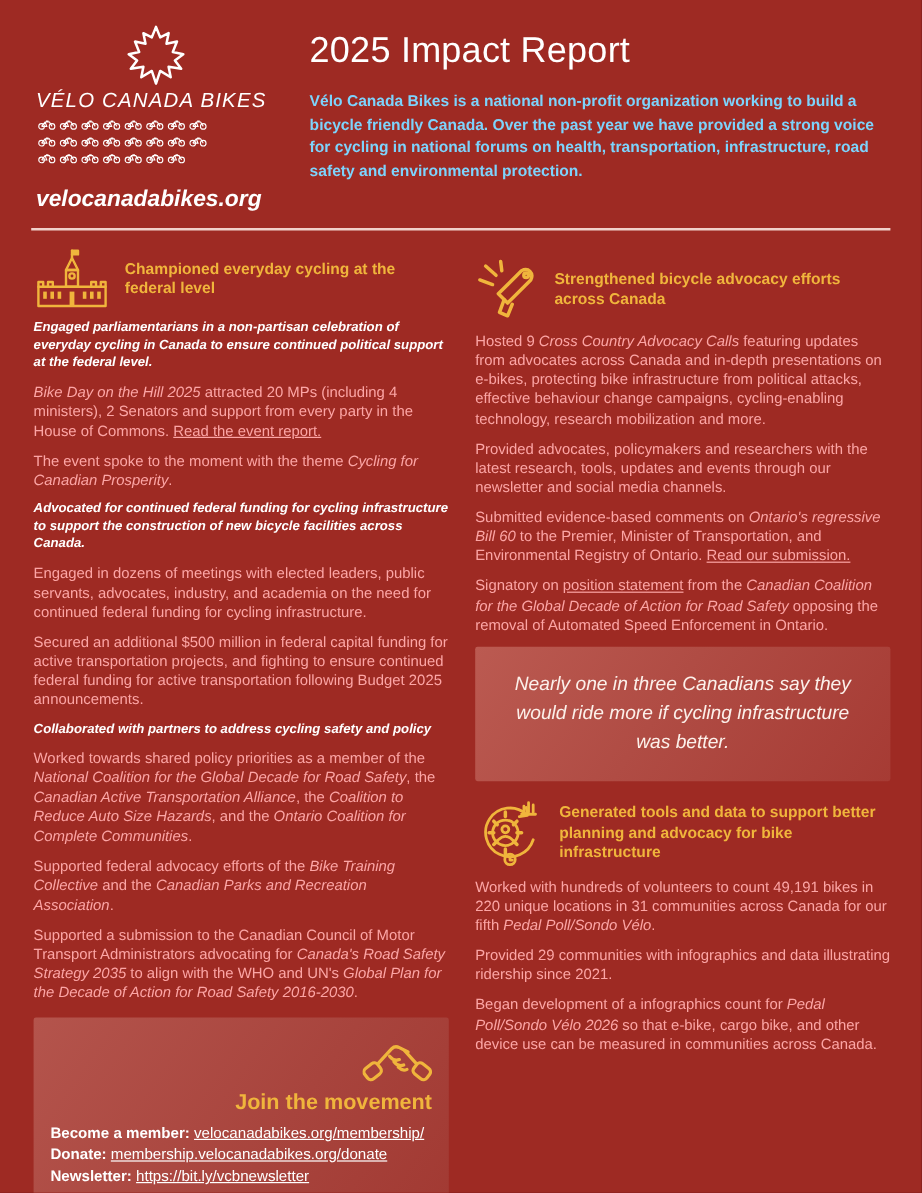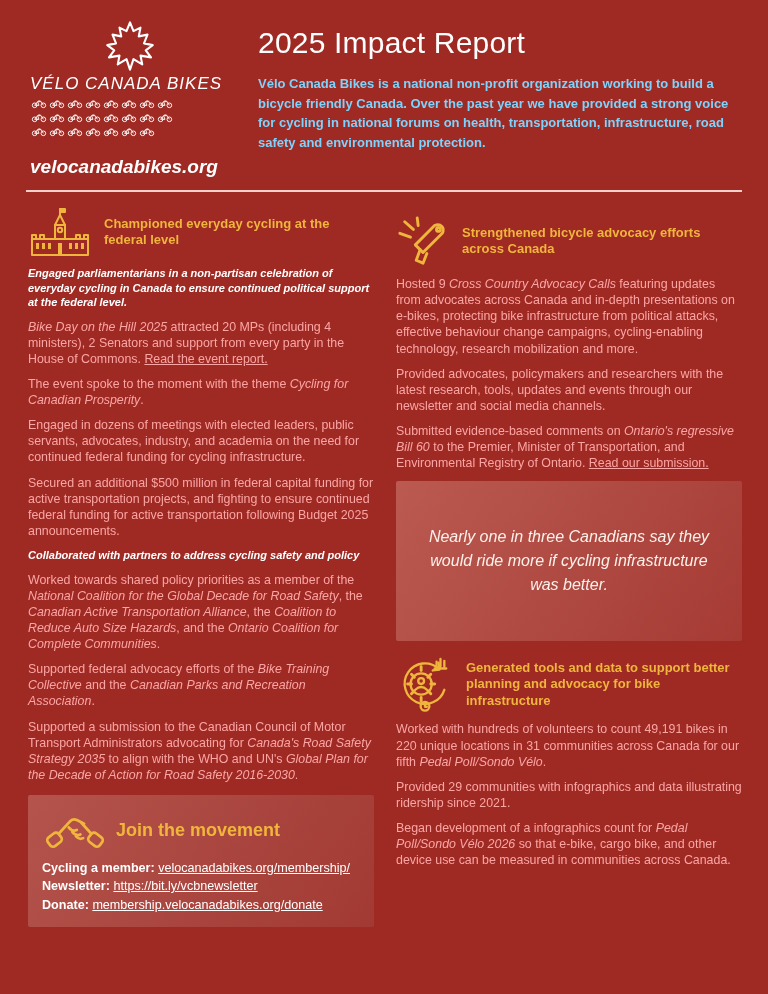--- a/index.html
+++ b/index.html
@@ -29,32 +29,32 @@
   .sec-head { display:flex; align-items:center; gap:12px; margin:2px 0 8px; }
   .sec-icon { flex:none; line-height:0; }
   .sec-title { color:#f0b53c; font-size:13px; font-weight:700; line-height:1.25; }
   .col-right .sec-head.first { margin-top:10px; }
   p.body { font-size:12.4px; line-height:1.3; margin:0 0 9px; color:#fca5a5; }
   p.lead { font-size:11px; line-height:1.32; margin:2px 0 9px; color:#ffffff; font-weight:700; font-style:italic; }
   a.lnk { color:inherit; text-decoration:underline; cursor:pointer; }
   i.emph { font-style:italic; }
   
   .quote {
-    margin:10px 0 14px; padding:44px 26px;
+    margin:10px 0 14px; padding:20px 26px;
     background:linear-gradient(125deg,#bb5a51 0%,#b04c44 45%,#a63b34 100%);
     text-align:center; font-style:italic; font-size:16px; line-height:1.5;
     color:#fcf0ea; border-radius:2px;
   }
   
   .join {
     margin-top:12px; padding:10px 14px 13px;
     background:linear-gradient(125deg,#b4544c 0%,#a8443d 60%,#a23a33 100%);
     border-radius:2px;
   }
-  .join-head { display:flex; align-items:center; gap:12px; padding:2px 0 6px 4px; }
+  .join-head { display:flex; align-items:flex-end; gap:2px; padding:2px 0 6px 4px;flex-direction:column; }
   .join-title { color:#f0b53c; font-size:18px; font-weight:700; }
   .join-line { font-size:12.6px; line-height:1.45; color:#ffffff; }
   .join-line .label { font-weight:700; }
 </style>
 </head>
 <body>
 
 <div class="page">
 
   <div class="header">
@@ -191,57 +191,59 @@
         <rect x="47" y="37" width="3" height="6"></rect>
                 <rect x="53" y="37" width="3" height="6"></rect>
         <rect x="30" y="37" width="4" height="12"></rect>
       </g>
     </svg></span>
           <h2 class="sec-title">Championed everyday cycling at the federal level</h2>
         </div>
         <p class="lead"><span>Engaged parliamentarians in a non-partisan celebration of everyday cycling in Canada to ensure continued political support at the federal level.</span></p>
         <p class="body"><i class="emph">Bike Day on the Hill 2025</i><span> attracted 20 MPs (including 4 ministers), 2 Senators and support from every party in the House of Commons. </span><a class="lnk">Read the event report.</a></p>
         <p class="body"><span>The event spoke to the moment with the theme </span><i class="emph">Cycling for Canadian Prosperity</i><span>.</span></p>
+        <p class="lead"><span>Advocated for continued federal funding for cycling infrastructure to support the construction of new bicycle facilities across Canada.</span></p>
         <p class="body"><span>Engaged in dozens of meetings with elected leaders, public servants, advocates, industry, and academia on the need for continued federal funding for cycling infrastructure.</span></p>
         <p class="body"><span>Secured an additional $500 million in federal capital funding for active transportation projects, and fighting to ensure continued federal funding for active transportation following Budget 2025 announcements.</span></p>
         <p class="lead"><span>Collaborated with partners to address cycling safety and policy</span></p>
         <p class="body"><span>Worked towards shared policy priorities as a member of the </span><i class="emph">National Coalition for the Global Decade for Road Safety</i><span>, the </span><i class="emph">Canadian Active Transportation Alliance</i><span>, the </span><i class="emph">Coalition to Reduce Auto Size Hazards</i><span>, and the </span><i class="emph">Ontario Coalition for Complete Communities</i><span>.</span></p>
         <p class="body"><span>Supported federal advocacy efforts of the </span><i class="emph">Bike Training Collective</i><span> and the </span><i class="emph">Canadian Parks and Recreation Association</i><span>.</span></p>
         <p class="body"><span>Supported a submission to the Canadian Council of Motor Transport Administrators advocating for </span><i class="emph">Canada's Road Safety Strategy 2035</i><span> to align with the WHO and UN's </span><i class="emph">Global Plan for the Decade of Action for Road Safety 2016-2030</i><span>.</span></p>
         <div class="join">
           <div class="join-head">
             <span class="sec-icon"><svg width="58" height="46" viewBox="0 0 64 50" fill="none" stroke="#f0b53c" stroke-width="3" stroke-linecap="round" stroke-linejoin="round">
       <rect x="2" y="30" width="15" height="12" rx="4" transform="rotate(-38 9 36)"></rect>
       <rect x="47" y="30" width="15" height="12" rx="4" transform="rotate(38 55 36)"></rect>
       <path d="M15 28 L27 15 q3 -3 7 -1 l8 4"></path>
       <path d="M49 28 L39 17"></path>
       <path d="M25 22 q4 5 9 3 M29 27 q4 5 9 3 M33 32 q4 4 8 2"></path>
     </svg></span>
             <span class="join-title">Join the movement</span>
           </div>
-          <div class="join-line"><span class="label">Cycling a member: </span><a class="lnk">velocanadabikes.org/membership/</a></div>
+          <div class="join-line"><span class="label">Become a member: </span><a class="lnk">velocanadabikes.org/membership/</a></div>
+          <div class="join-line"><span class="label">Donate: </span><a class="lnk">membership.velocanadabikes.org/donate</a></div>
           <div class="join-line"><span class="label">Newsletter: </span><a class="lnk">https://bit.ly/vcbnewsletter</a></div>
-          <div class="join-line"><span class="label">Donate: </span><a class="lnk">membership.velocanadabikes.org/donate</a></div>
         </div>
       </div>
     <div class="col col-right" id="col-right">
         <div class="sec-head first">
           <span class="sec-icon"><svg width="54" height="54" viewBox="0 0 56 56" fill="none" stroke="#f0b53c" stroke-width="3" stroke-linecap="round" stroke-linejoin="round">
       <line x1="4" y1="20" x2="15" y2="24"></line>
               <line x1="9" y1="8" x2="18" y2="16"></line>
               <line x1="22" y1="4" x2="23" y2="12"></line>
       <path d="M20 32 L40 12 C46 9 51 14 48 20 L28 40 Z"></path>
       <path d="M25 37 L21 48 L28 51 L32 41"></path>
       <circle cx="44" cy="16" r="2"></circle>
     </svg></span>
           <h2 class="sec-title">Strengthened bicycle advocacy efforts across Canada</h2>
         </div>
         <p class="body"><span>Hosted 9 </span><i class="emph">Cross Country Advocacy Calls</i><span> featuring updates from advocates across Canada and in-depth presentations on e-bikes, protecting bike infrastructure from political attacks, effective behaviour change campaigns, cycling-enabling technology, research mobilization and more.</span></p>
         <p class="body"><span>Provided advocates, policymakers and researchers with the latest research, tools, updates and events through our newsletter and social media channels.</span></p>
         <p class="body"><span>Submitted evidence-based comments on </span><i class="emph">Ontario's regressive Bill 60</i><span> to the Premier, Minister of Transportation, and Environmental Registry of Ontario. </span><a class="lnk">Read our submission.</a></p>
+        <p class="body"><span>Signatory on </span><a class="lnk">position statement</a><span> from the </span><i class="emph">Canadian Coalition for the Global Decade of Action for Road Safety</i><span> opposing the removal of Automated Speed Enforcement in Ontario.</span></p>
         <div class="quote">Nearly one in three Canadians say they would ride more if cycling infrastructure was better.</div>
         <div class="sec-head">
           <span class="sec-icon"><svg width="58" height="58" viewBox="0 0 60 60" fill="none" stroke="#f0b53c" stroke-width="2.4" stroke-linecap="round" stroke-linejoin="round">
       <path d="M50 36 A21 21 0 1 1 44 14"></path>
       <path d="M44 8 L45 15 L38 16"></path>
       <circle cx="26" cy="30" r="11"></circle>
       <g stroke-width="3">
         <line x1="26" y1="16" x2="26" y2="12"></line>
                 <line x1="26" y1="44" x2="26" y2="48"></line>
         <line x1="12" y1="30" x2="16" y2="30"></line>

